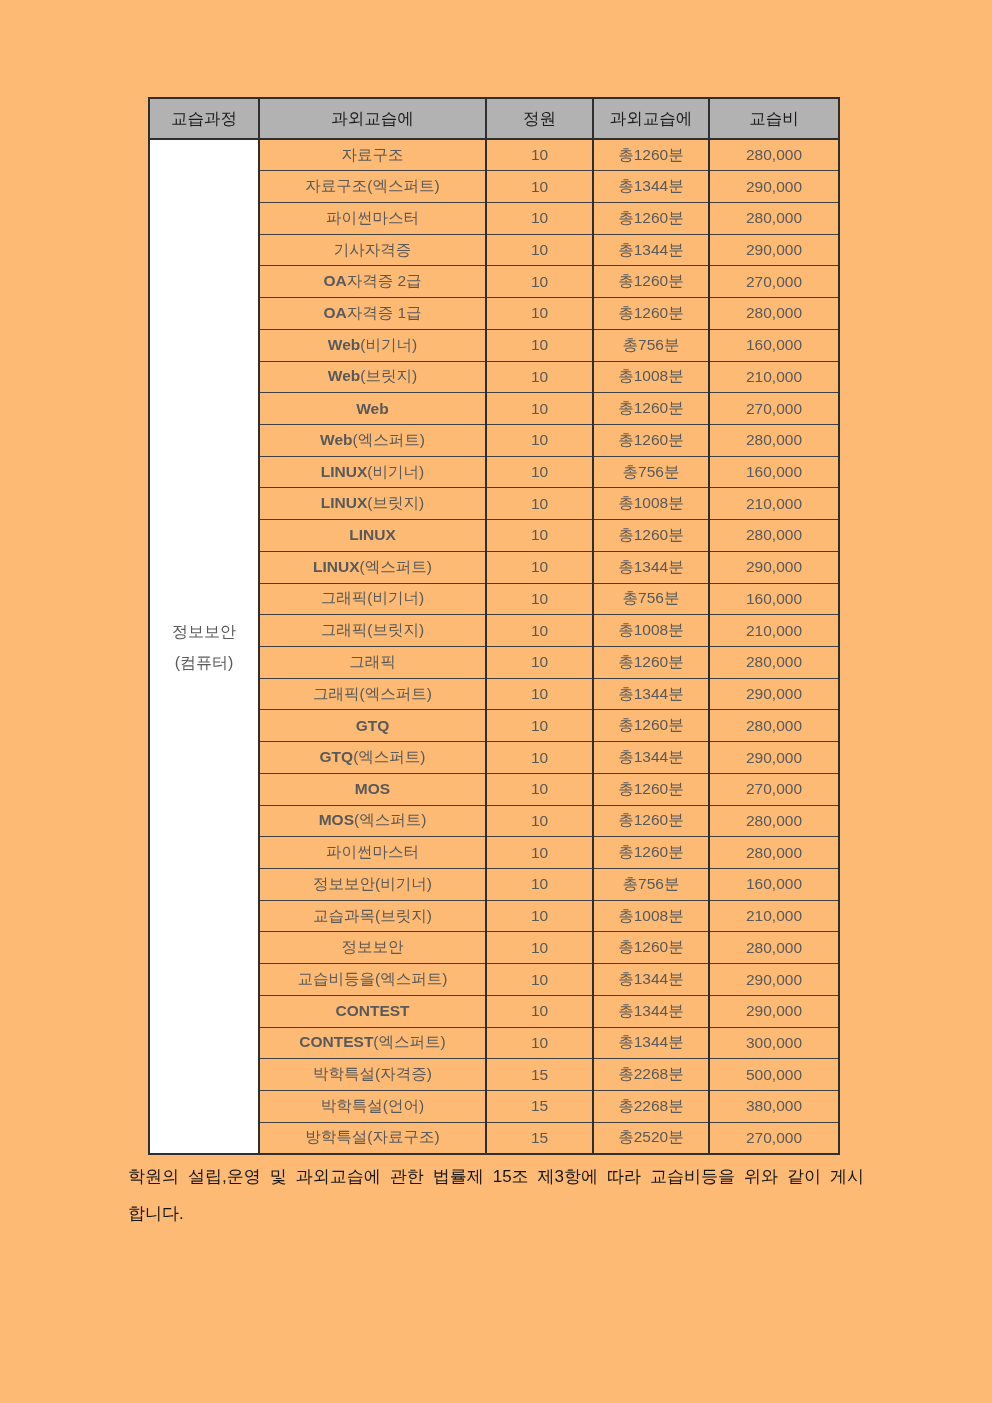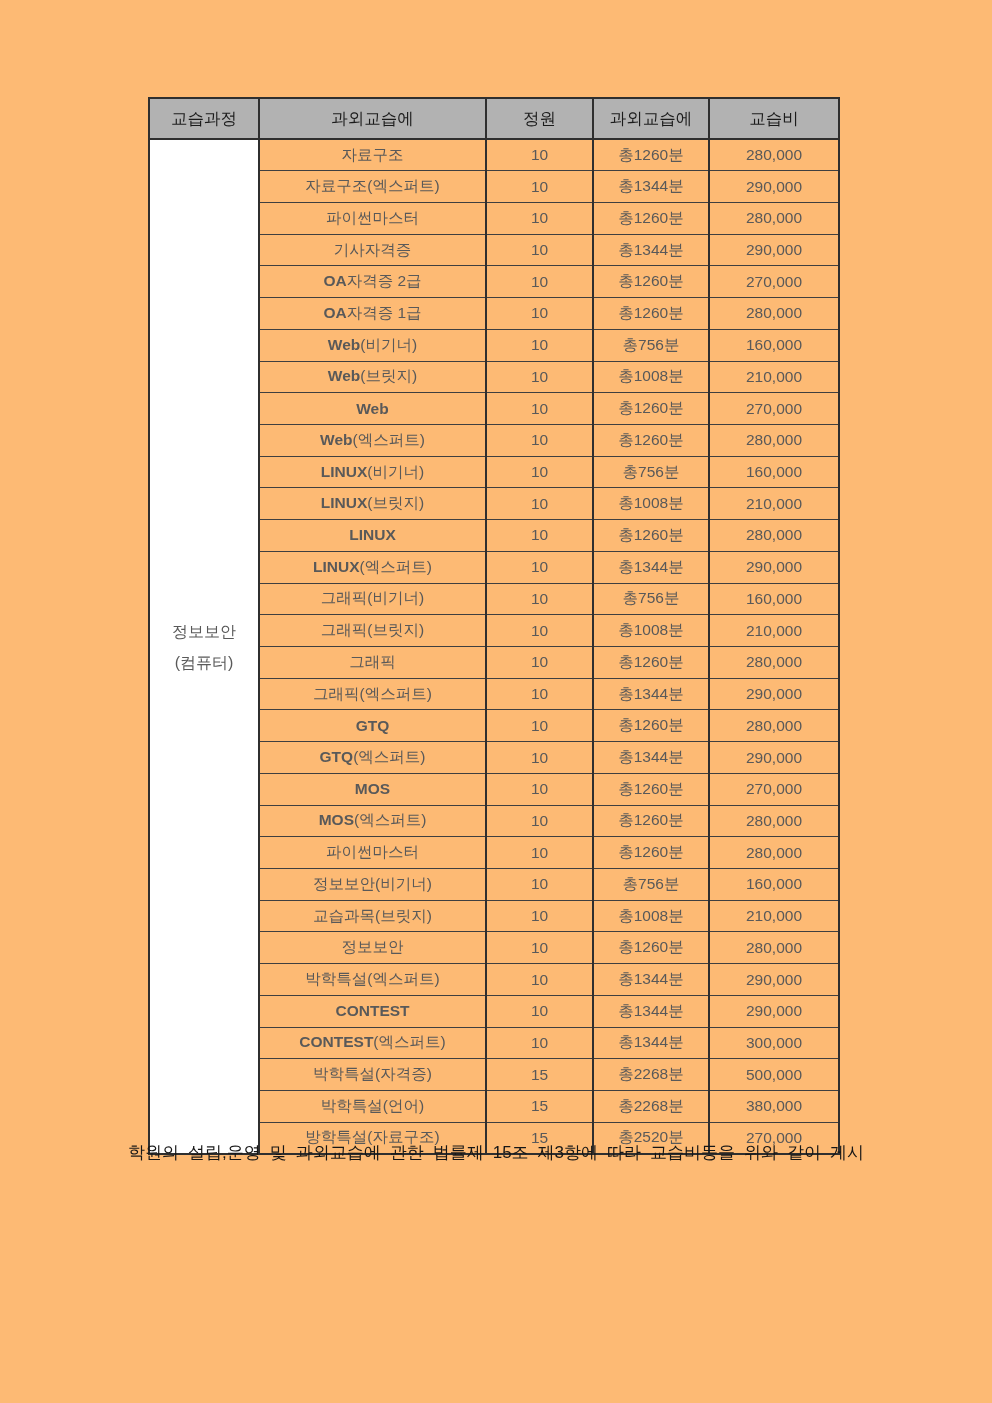--- a/index.html
+++ b/index.html
@@ -53,21 +53,21 @@
   }
   table.tuition tbody td.group-cell{
     color:var(--body-text);
     font-size:16px;
     line-height:31px;
     background:#fff;
   }
   table.tuition td.col-subject b{font-weight:700;text-align:center;}
 
   .footer{
-    position:absolute;left:128px;top:1134px;width:736px;
+    position:absolute;left:128px;top:1158px;width:736px;
     color:var(--footer-text);
     font-size:17px;
     line-height:37px;
   }
   .footer .justified{
     text-align:justify;
     text-align-last:justify;
     white-space:normal;
   }
   .footer .plain{text-align:left;}
@@ -249,21 +249,21 @@
           <td class="col-hours">총1008분</td>
           <td class="col-fee">210,000</td>
         </tr>
         <tr>
           <td class="col-subject">정보보안</td>
           <td class="col-capacity">10</td>
           <td class="col-hours">총1260분</td>
           <td class="col-fee">280,000</td>
         </tr>
         <tr>
-          <td class="col-subject">박학특설(엑스퍼트)</td>
+          <td class="col-subject">교습비등을(엑스퍼트)</td>
           <td class="col-capacity">10</td>
           <td class="col-hours">총1344분</td>
           <td class="col-fee">290,000</td>
         </tr>
         <tr>
           <td class="col-subject"><b>CONTEST</b></td>
           <td class="col-capacity">10</td>
           <td class="col-hours">총1344분</td>
           <td class="col-fee">290,000</td>
         </tr>
@@ -289,15 +289,16 @@
           <td class="col-subject">방학특설(자료구조)</td>
           <td class="col-capacity">15</td>
           <td class="col-hours">총2520분</td>
           <td class="col-fee">270,000</td>
         </tr>
       </tbody>
   </table>
 
   <div class="footer">
     <div class="justified">학원의 설립,운영 및 과외교습에 관한 법률제 15조 제3항에 따라 교습비등을 위와 같이 게시</div>
+    <div class="plain">합니다.</div>
   </div>
 
 </div>
 
 </body></html>

